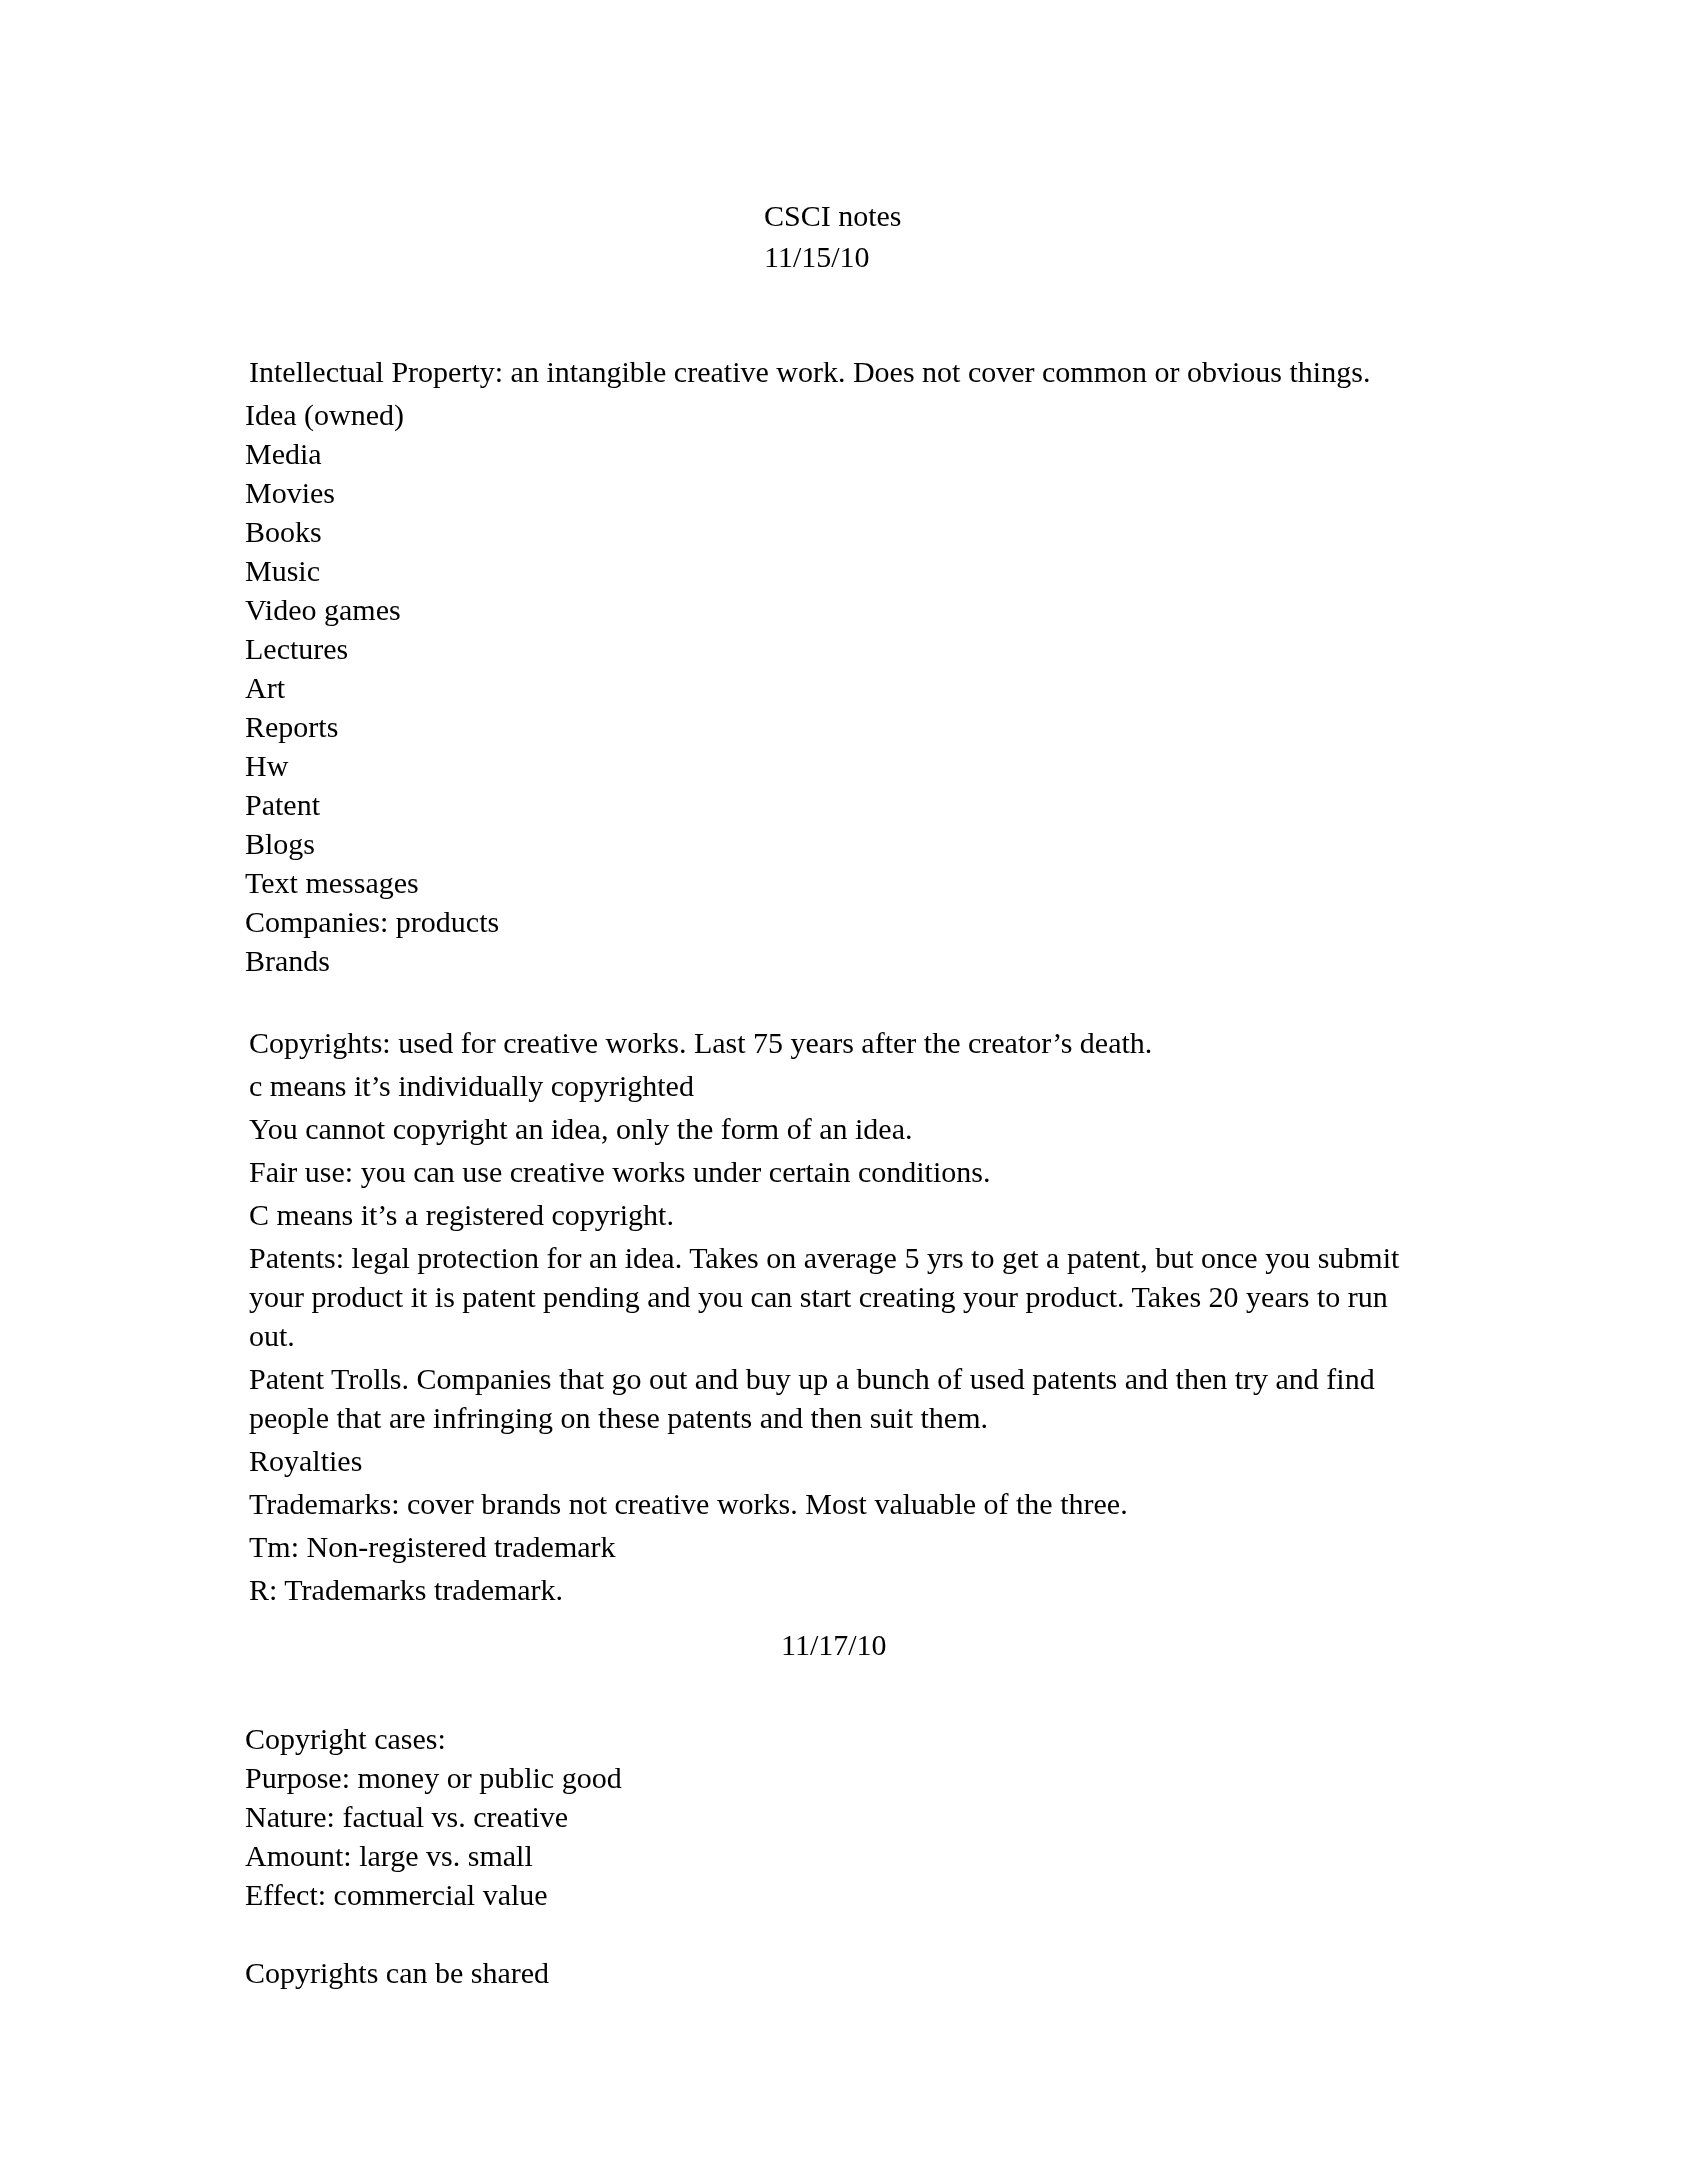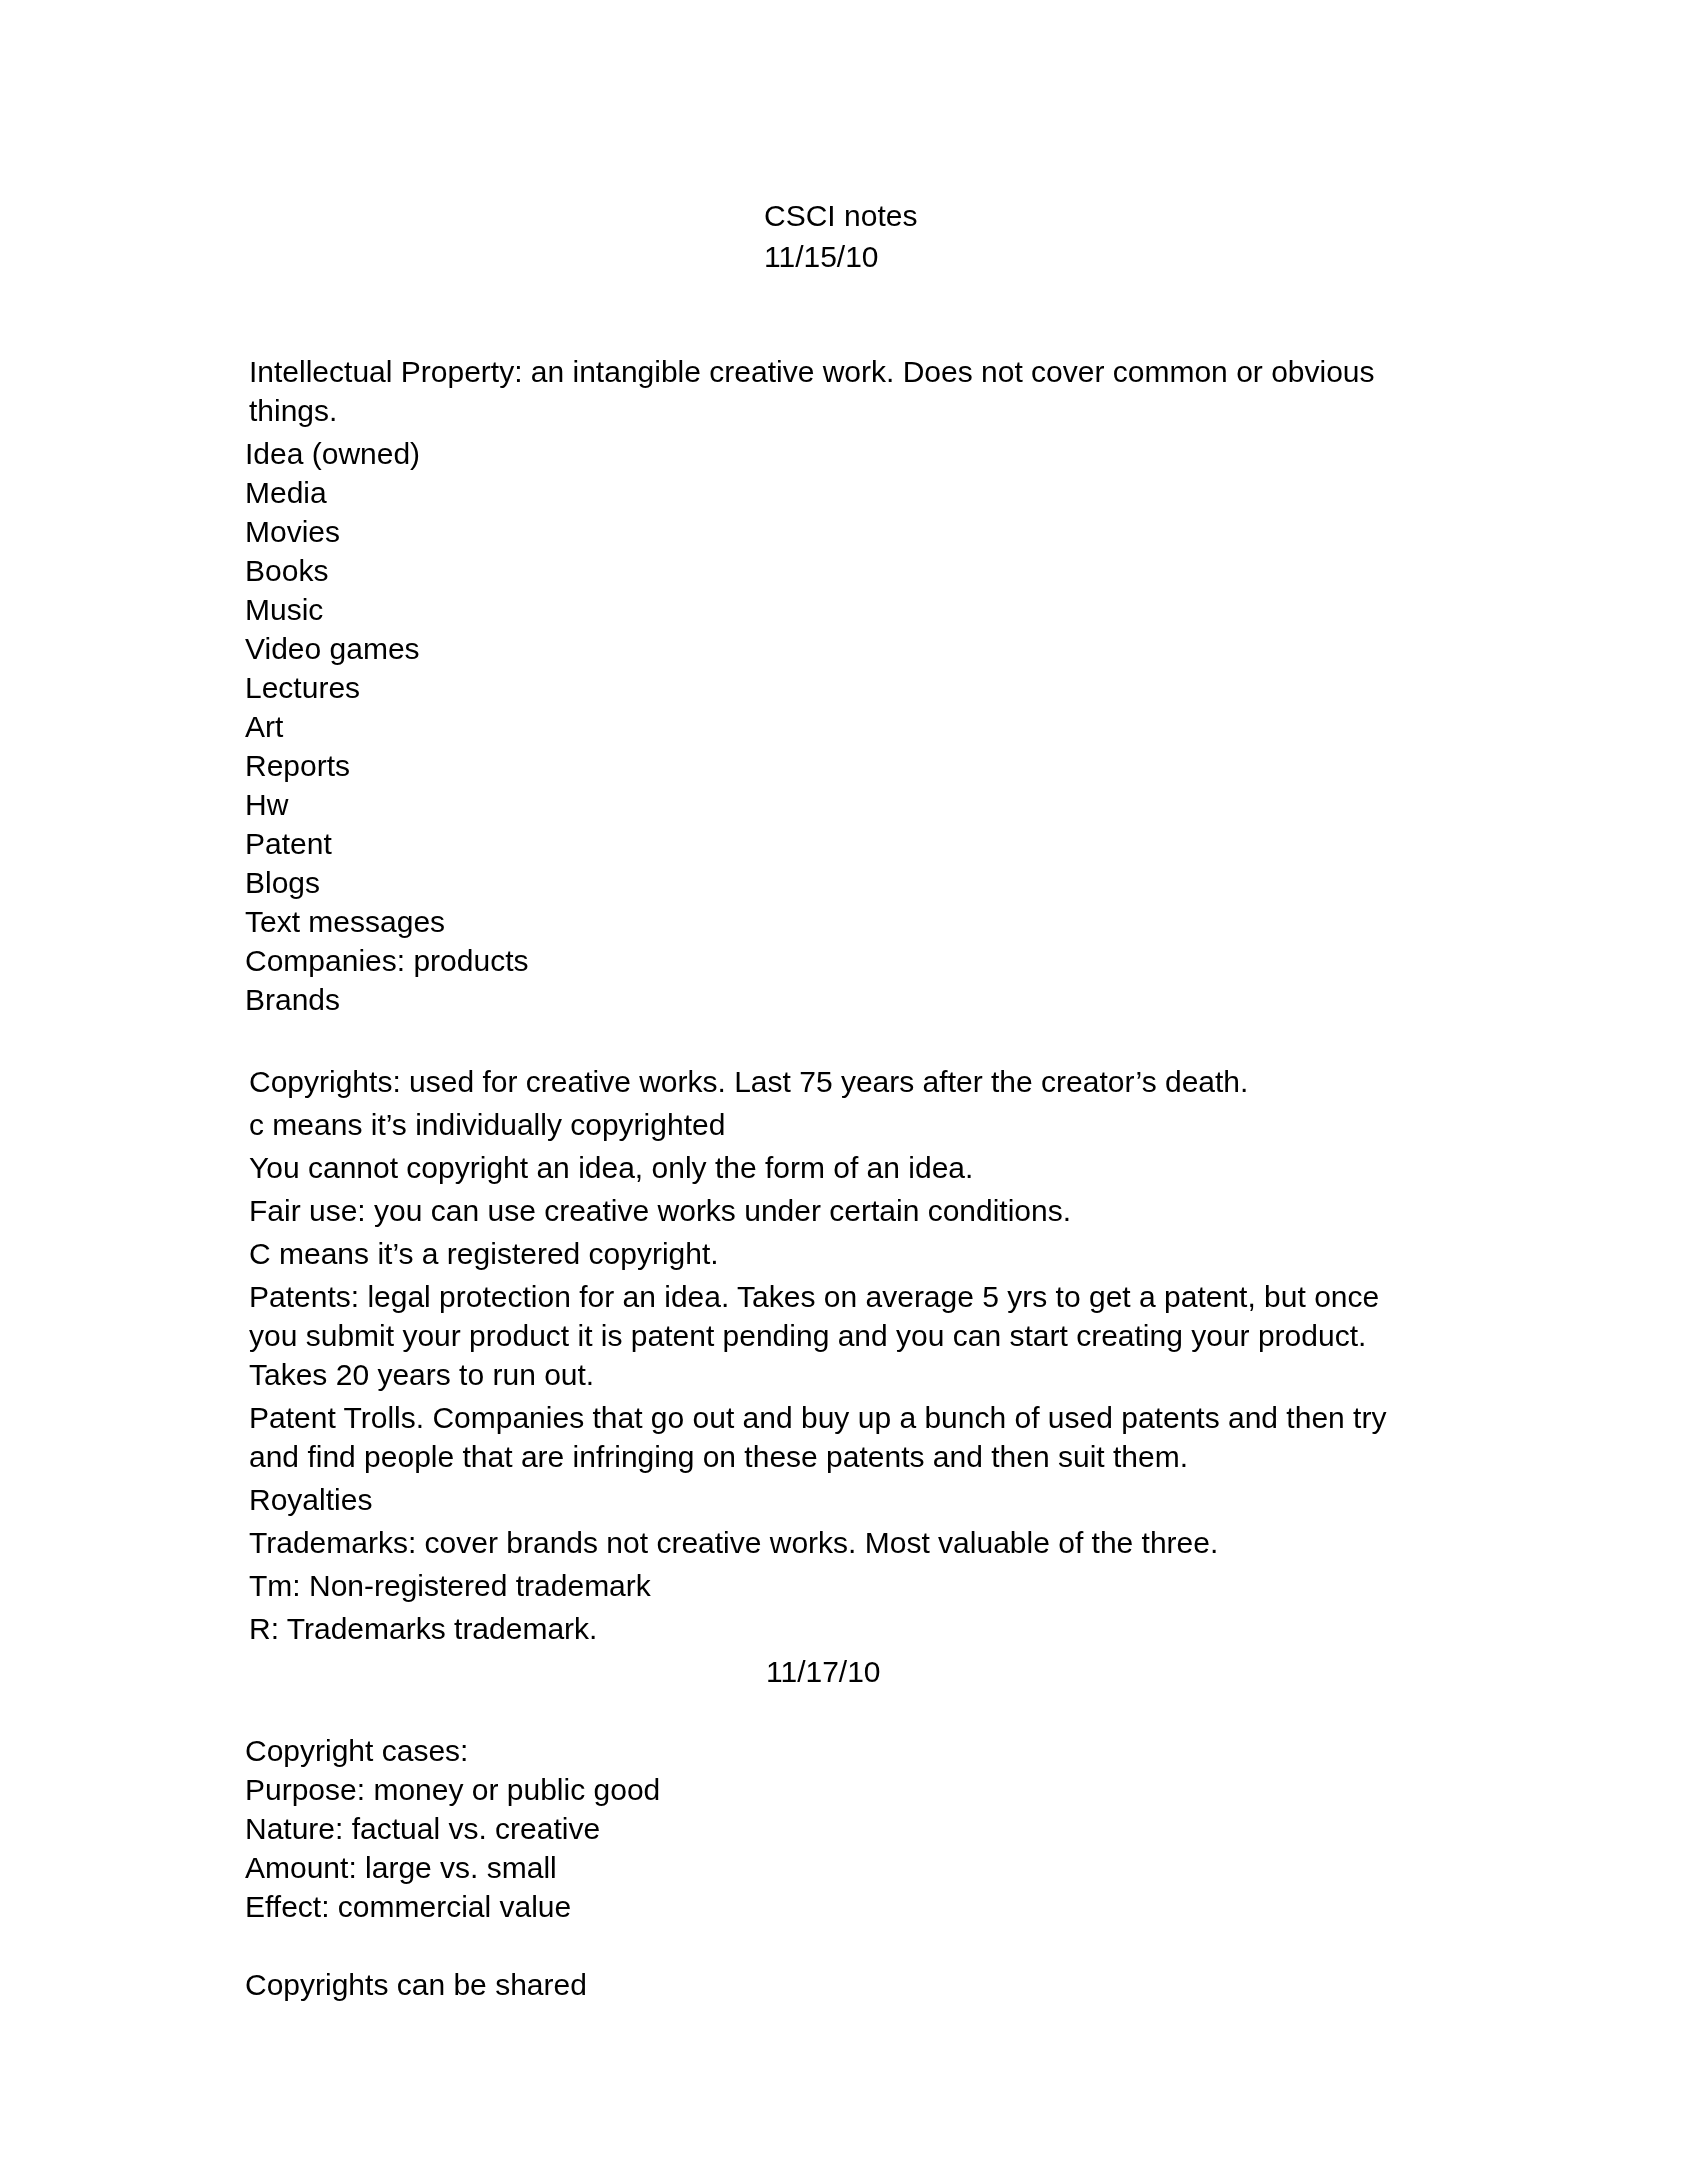--- a/index.html
+++ b/index.html
@@ -7,21 +7,21 @@
     padding: 0;
     background: #ffffff;
   }
 
   .page {
     position: relative;
     width: 1683px;
     height: 2178px;
     background: #ffffff;
     overflow: hidden;
-    font-family: Liberation Sans, sans-serif;
+    font-family: Liberation Serif, serif;
     color: #000000;
     box-sizing: border-box;
   }
 
   
   .doc-header {
     position: absolute;
     left: 764px;
     top: 195px;
     font-size: 30px;
@@ -55,21 +55,21 @@
     white-space: nowrap;
   }
 
   
   .spacer {
     height: 39px;
   }
 
   
   .inline-date {
-    margin: 1px;
+    margin: 16px;
     padding: 0;
     padding-left: 520px;
     white-space: nowrap;
   }
 </style>
 </head>
 <body>
 
 <div class="page">
 

